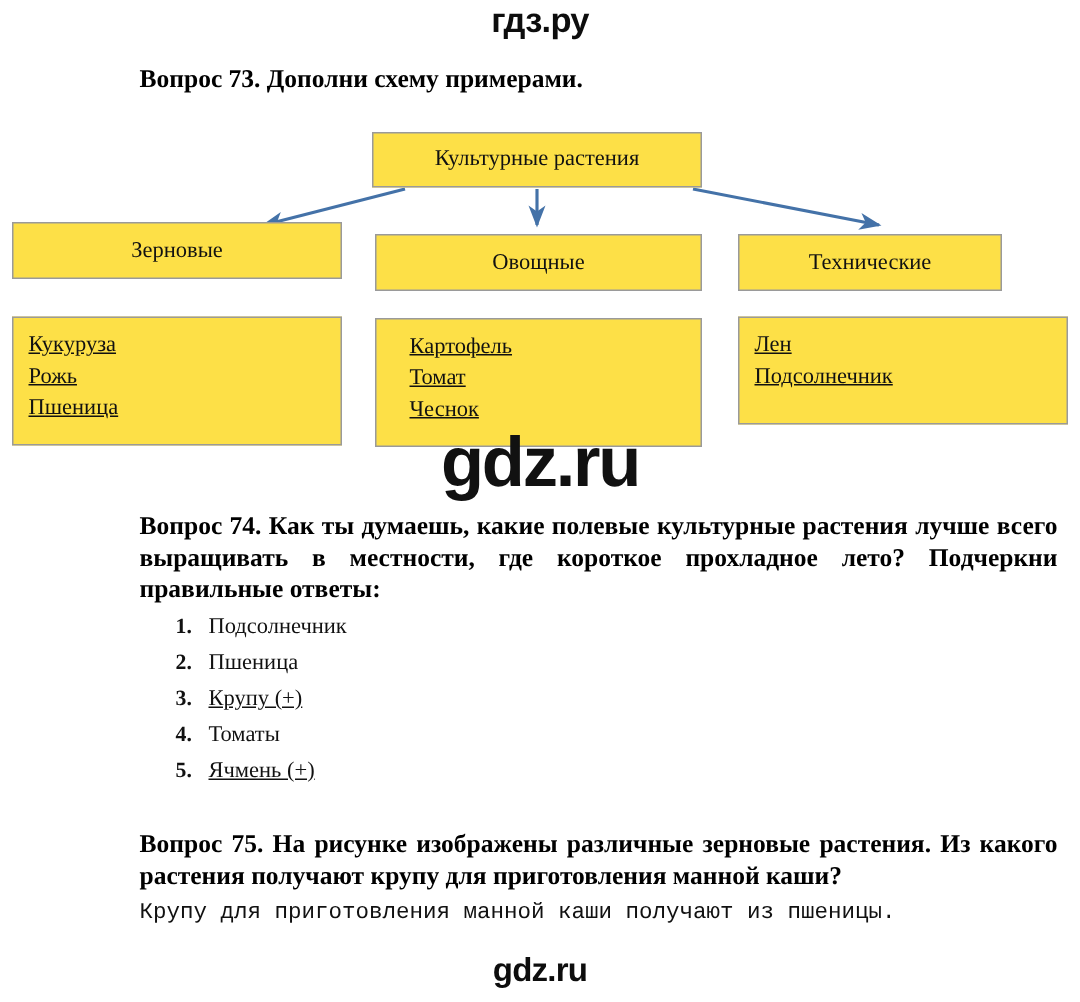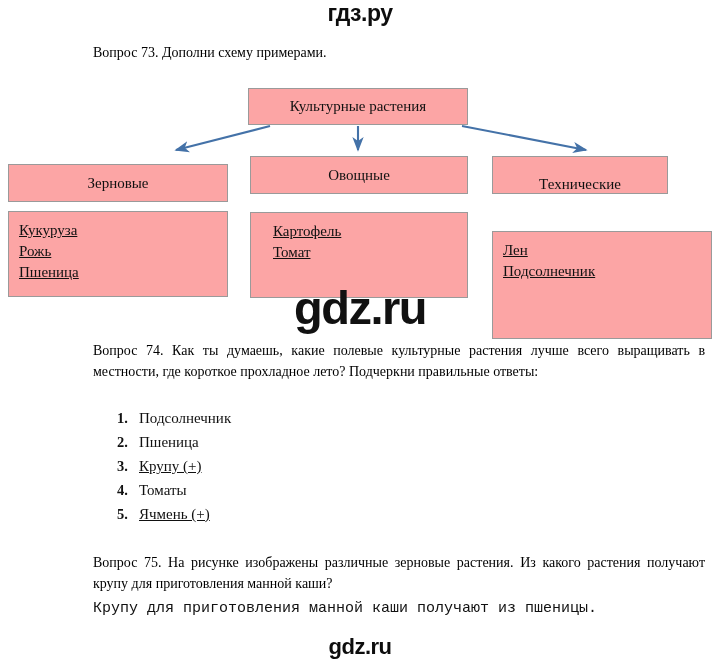--- a/index.html
+++ b/index.html
@@ -59,22 +59,22 @@
     font-weight: bold;
     font-size: 22px;
     letter-spacing: -0.5px;
     color: #0d0d0d;
     line-height: 26px;
   }
 
   
   .q-head {
     position: absolute;
-    font-weight: normal;
-    font-size: 14px;
+    font-weight: bold;
+    font-size: 17px;
     line-height: 21px;
     color: #000;
   }
   #q73 {
     left: 93px;
     top: 42px;
     width: 560px;
   }
   #q74 {
     left: 93px;
@@ -88,47 +88,47 @@
     top: 552px;
     width: 612px;
     text-align: justify;
     text-align-last: left;
   }
 
   
   .dbox {
     position: absolute;
     border: 1px solid #9a9a9a;
-    background: #fca5a5;
+    background: #fde047;
     box-sizing: border-box;
     font-size: 15px;
     color: #111;
   }
   .dbox.center-label {
     display: flex;
     align-items: center;
     justify-content: center;
   }
   .dbox.list-box {
     padding: 8px 10px 6px 10px;
   }
   .dbox.list-box .entry {
     line-height: 21px;
     font-size: 15px;
     white-space: nowrap;
     text-decoration: underline;
   }
 
   #box-root   { left: 248px; top: 88px;  width: 220px; height: 37px; }
-  #box-cat-0  { left: 8px;   top: 164px; width: 220px; height: 38px; }
+  #box-cat-0  { left: 8px;   top: 148px; width: 220px; height: 38px; }
   #box-cat-1  { left: 250px; top: 156px; width: 218px; height: 38px; }
-  #box-cat-2  { left: 492px; top: 156px; width: 176px; height: 38px; align-items: flex-end; }
+  #box-cat-2  { left: 492px; top: 156px; width: 176px; height: 38px; }
   #box-list-0 { left: 8px;   top: 211px; width: 220px; height: 86px; }
   #box-list-1 { left: 250px; top: 212px; width: 218px; height: 86px; padding-left: 22px; }
-  #box-list-2 { left: 492px; top: 211px; width: 220px; height: 108px; margin-top: 20px; }
+  #box-list-2 { left: 492px; top: 211px; width: 220px; height: 72px; }
 
   .arrow-layer {
     position: absolute;
     left: 0;
     top: 0;
     width: 720px;
     height: 668px;
     pointer-events: none;
   }
 
@@ -204,20 +204,21 @@
   </div>
 
   <div class="dbox list-box" id="box-list-0">
     <div class="entry">Кукуруза</div>
     <div class="entry">Рожь</div>
     <div class="entry">Пшеница</div>
   </div>
   <div class="dbox list-box" id="box-list-1">
     <div class="entry">Картофель</div>
     <div class="entry">Томат</div>
+    <div class="entry">Чеснок</div>
   </div>
   <div class="dbox list-box" id="box-list-2">
     <div class="entry">Лен</div>
     <div class="entry">Подсолнечник</div>
   </div>
 
   <div class="logo-mid">gdz.ru</div>
 
   <div class="q-head" id="q74">Вопрос 74. Как ты думаешь, какие полевые культурные растения лучше всего выращивать в местности, где короткое прохладное лето? Подчеркни правильные ответы:</div>
 

